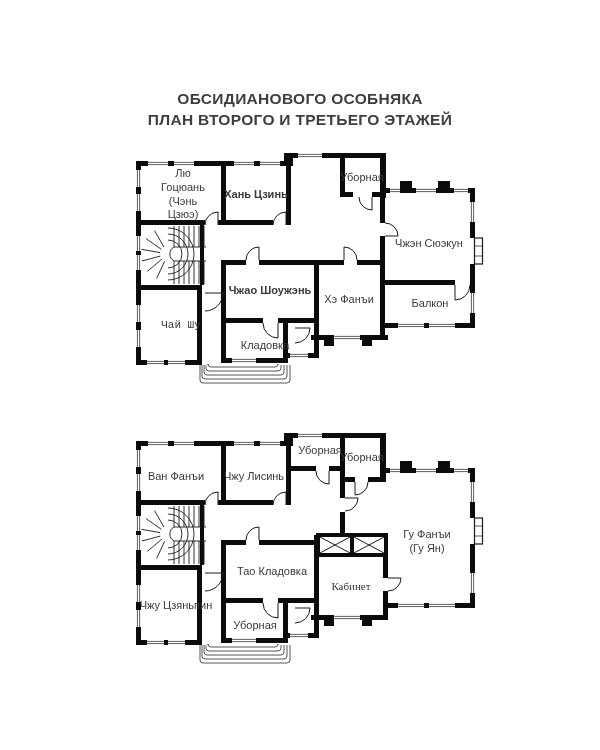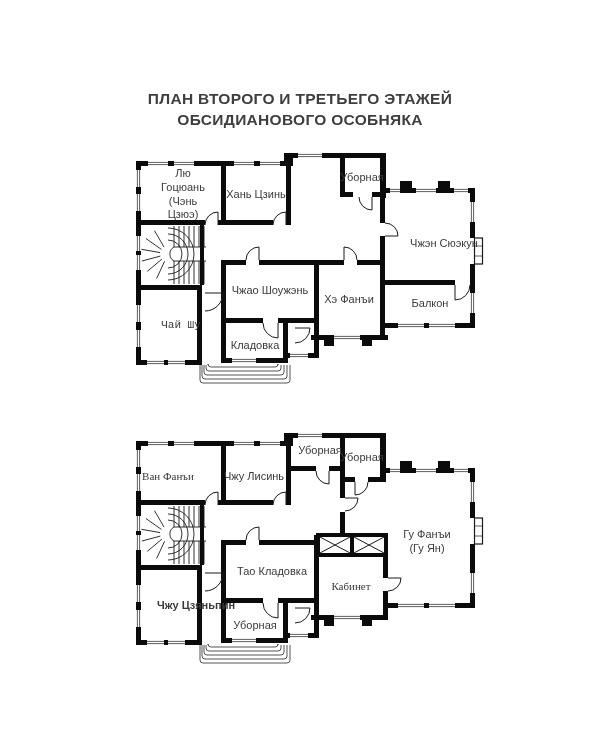--- a/index.html
+++ b/index.html
@@ -11,22 +11,22 @@
   .lbl{position:absolute;transform:translate(-50%,-50%);font-size:11px;line-height:1.25;
        color:#3a3a3a;text-align:center;white-space:nowrap;}
   .lbl.wrap{white-space:normal;}
 </style>
 </head>
 <body>
 
 <div class="page">
 
   <div class="title">
+    <div>ОБСИДИАНОВОГО ОСОБНЯКА</div>
     <div>ПЛАН ВТОРОГО И ТРЕТЬЕГО ЭТАЖЕЙ</div>
-    <div>ОБСИДИАНОВОГО ОСОБНЯКА</div>
   </div>
 
   <svg id="plan-svg" class="plan-svg" width="600" height="750" viewBox="0 0 600 750">
     <g id="floor2" transform="translate(128,150)">
         <path d="M8,11h5v204h-5zM8,11h150v5h-150zM156,3h9v13h-9zM156,3h102v5h-102zM252,3h6v45h-6zM252,38h95v5h-95zM342,38h5v140h-5zM257,173h85v5h-85zM183,185h77v5h-77zM93,11h5v64h-5zM158,11h5v64h-5zM13,70h64v5h-64zM90,70h55v5h-55zM8,135h66v5h-66zM72,75h4v60h-4zM69,140h5v75h-5zM8,210h66v5h-66zM93,110h5v103h-5zM93,208h67v5h-67zM155,168h5v40h-5zM155,203h36v5h-36zM186,110h5v98h-5zM95,168h40v5h-40zM150,168h36v5h-36zM98,110h20v5h-20zM131,110h55v5h-55zM212,3h5v44h-5zM212,42h13v5h-13zM244,42h14v5h-14zM252,43h5v30h-5zM252,86h5v104h-5zM257,130h70v5h-70zM188,110h28v5h-28zM229,110h23v5h-23z" fill="#0b0b0b"></path>
         <g>
           <rect x="20" y="11" width="20" height="5" fill="#fff"></rect>
           <path d="M20,12.4h20M20,14.6h20" stroke="#1a1a1a" stroke-width="0.7" fill="none"></path>
           <rect x="46" y="11" width="20" height="5" fill="#fff"></rect>
           <path d="M46,12.4h20M46,14.6h20" stroke="#1a1a1a" stroke-width="0.7" fill="none"></path>
@@ -155,32 +155,32 @@
         <g>
           <rect x="188" y="103" width="72" height="24" fill="#0b0b0b"></rect>
           <rect x="192" y="107" width="64" height="16" fill="#fff"></rect>
           <rect x="222" y="107" width="4" height="16" fill="#0b0b0b"></rect>
           <path d="M192,107L222,123M192,123L222,107M226,107L256,123M226,123L256,107" stroke="#1a1a1a" stroke-width="1" fill="none"></path>
         </g>
       </g>
   </svg>
 
   <div class="lbl wrap" style="left:183px;top:194px;width:62px;">Лю Гоцюань (Чэнь Цзюэ)</div>
-  <div class="lbl" style="left:256px;top:195px;">Хань Цзинь</div>
+  <div class="lbl" style="left:256px;top:195px;font-weight:bold;">Хань Цзинь</div>
   <div class="lbl" style="left:362px;top:178px;">Уборная</div>
-  <div class="lbl" style="left:429px;top:244px;margin-left:15px;">Чжэн Сюэкун</div>
-  <div class="lbl" style="left:270px;top:291px;">Чжао Шоужэнь</div>
+  <div class="lbl" style="left:429px;top:244px;">Чжэн Сюэкун</div>
+  <div class="lbl" style="left:270px;top:291px;font-weight:bold;">Чжао Шоужэнь</div>
   <div class="lbl" style="left:349px;top:300px;">Хэ Фанъи</div>
   <div class="lbl" style="left:430px;top:304px;">Балкон</div>
   <div class="lbl" style="left:181px;top:326px;font-family:Liberation Mono, monospace;">Чай Шу</div>
-  <div class="lbl" style="left:255px;top:346px;">Кладовка</div>
+  <div class="lbl" style="left:265px;top:346px;">Кладовка</div>
 
-  <div class="lbl" style="left:168px;top:477px;font-family:Liberation Serif, serif;">Ван Фанъи</div>
+  <div class="lbl" style="left:176px;top:477px;">Ван Фанъи</div>
   <div class="lbl" style="left:254px;top:477px;">Чжу Лисинь</div>
   <div class="lbl" style="left:320px;top:451px;">Уборная</div>
   <div class="lbl" style="left:362px;top:458px;">Уборная</div>
   <div class="lbl wrap" style="left:427px;top:542px;width:52px;">Гу Фанъи (Гу Ян)</div>
   <div class="lbl" style="left:272px;top:572px;">Тао Кладовка</div>
   <div class="lbl" style="left:351px;top:587px;font-family:Liberation Serif, serif;">Кабинет</div>
-  <div class="lbl" style="left:196px;top:606px;font-weight:bold;">Чжу Цзяньпин</div>
+  <div class="lbl" style="left:176px;top:606px;">Чжу Цзяньпин</div>
   <div class="lbl" style="left:255px;top:626px;">Уборная</div>
 
 </div>
 
 </body></html>

